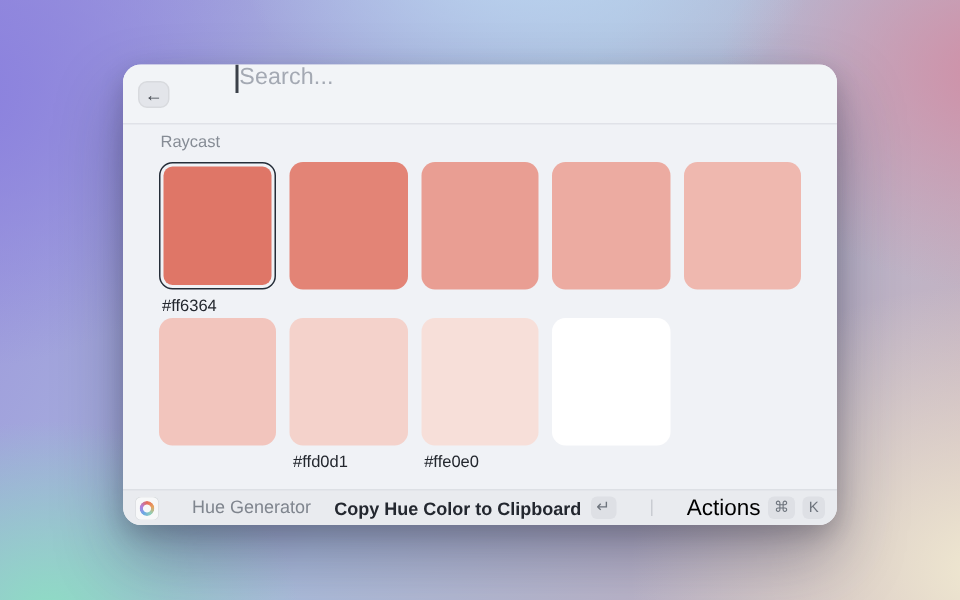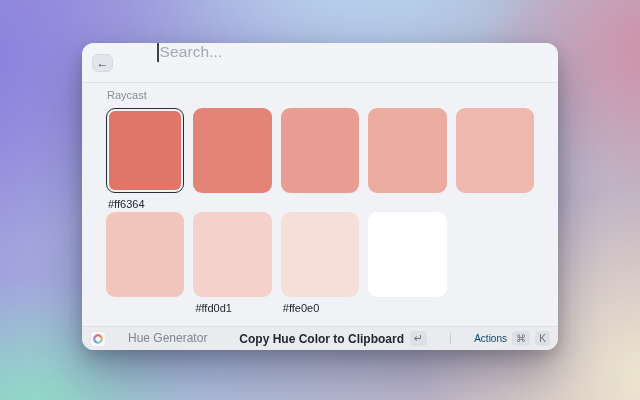--- a/index.html
+++ b/index.html
@@ -115,21 +115,21 @@
     padding: 0 4px;
     border-radius: 4px;
     background: #dee0e5;
     color: #6e747d;
     font-size: 10px; line-height: 15px;
     text-align: center;
   }
   .kb-enter { font-size: 11px; }
   .footer-divider { width: 1px; height: 11px; background: #c9ccd2; margin: 0 3px; }
   .actions-btn { display: flex; align-items: center; gap: 5px; cursor: pointer; }
-  .actions-label { font-size: 10px; font-weight: 500; color: #0c4a6e; }
+  .actions-label { font-size: 15px; font-weight: 500; color: #000000; }
 </style>
 </head>
 <body>
 
 <div class="window">
 
   <div class="search-bar">
     <div class="back-btn">
       <span>←</span>
     </div>

